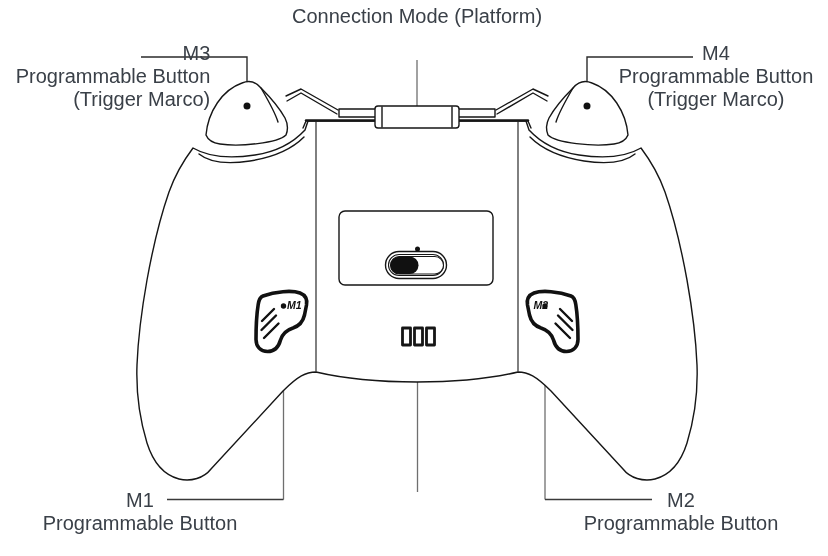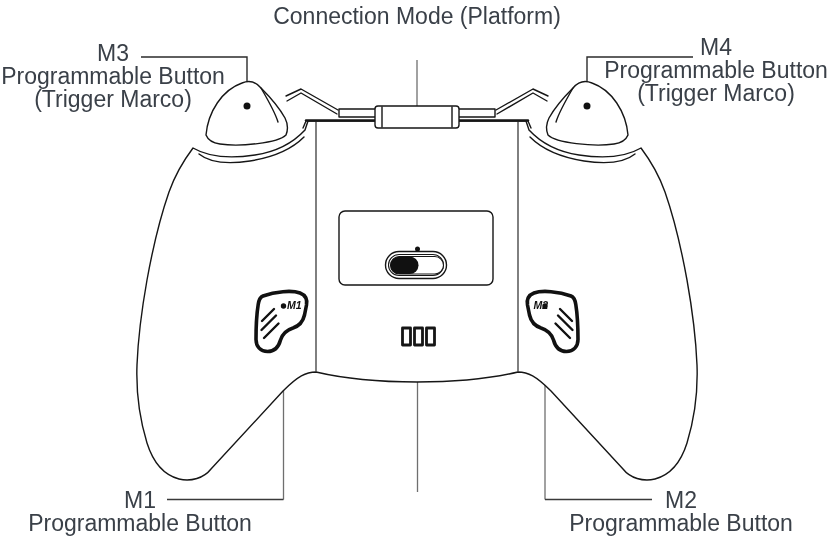--- a/index.html
+++ b/index.html
@@ -3,21 +3,21 @@
 <meta charset="utf-8">
 <style>
   html,body{margin:0;padding:0;background:#ffffff;}
   #stage{
     position:relative;width:828px;height:556px;background:#ffffff;
     font-family:"Liberation Sans",sans-serif;overflow:hidden;
   }
   #stage svg{position:absolute;left:0;top:0;}
   .callout{
     position:absolute;transform:translateX(-50%);
-    text-align:center;color:#3a4048;font-size:23px;line-height:23px;
+    text-align:center;color:#3a4048;font-size:20px;line-height:23px;
     white-space:nowrap;
   }
   .callout span{display:block;}
 </style>
 </head>
 <body>
 
 <div id="stage">
 
   <svg width="828" height="556" viewBox="0 0 828 556">
@@ -126,27 +126,27 @@
       <circle cx="417.5" cy="249" r="2.5"></circle>
       <circle cx="283.5" cy="306" r="2.7"></circle>
       <circle cx="545" cy="306" r="2.7"></circle>
     </g>
   </svg>
 
   <div class="callout" style="left:417px;top:5px;">
     <span>Connection Mode (Platform)</span>
   </div>
 
-  <div class="callout" style="left:113px;top:42px;">
+  <div class="callout" style="left:113px;top:42px;text-align:right;">
     <span>M3</span>
     <span>Programmable Button</span>
     <span>(Trigger Marco)</span>
   </div>
 
-  <div class="callout" style="left:716px;top:36px;">
+  <div class="callout" style="left:716px;top:42px;">
     <span>M4</span>
     <span>Programmable Button</span>
     <span>(Trigger Marco)</span>
   </div>
 
   <div class="callout" style="left:140px;top:489px;">
     <span>M1</span>
     <span>Programmable Button</span>
   </div>
 

